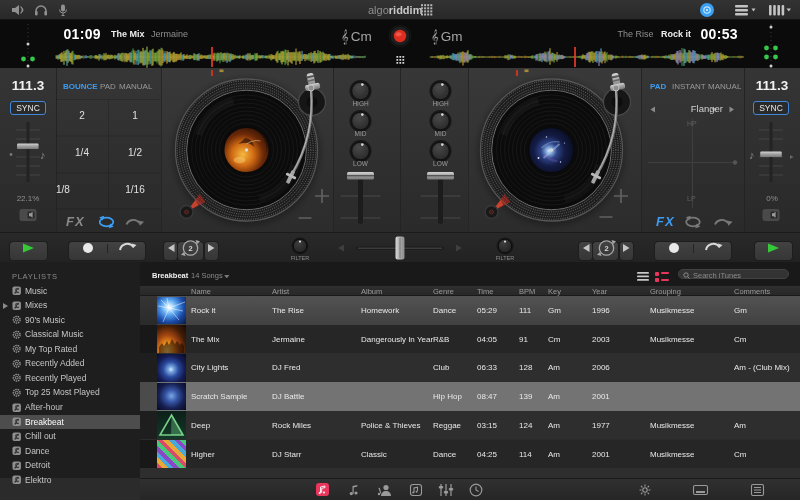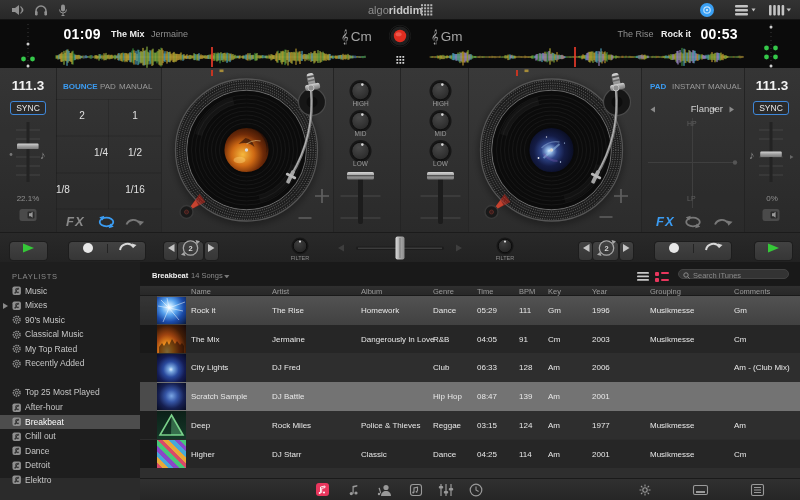--- a/index.html
+++ b/index.html
@@ -393,21 +393,21 @@
  <div class="abs" style="left:744px;top:126px;width:56px;text-align:center;font-size:8px;color:#909090">0%</div>
  <div class="abs" style="left:63px;top:14px;font-size:8px;font-weight:bold;color:#3b9cf2">BOUNCE</div>
  <div class="abs" style="left:100px;top:14px;font-size:8px;color:#9a9a9a">PAD</div>
  <div class="abs" style="left:119px;top:14px;font-size:8px;color:#9a9a9a">MANUAL</div>
  <div class="abs" style="left:650px;top:14px;font-size:8px;font-weight:bold;color:#3b9cf2">PAD</div>
  <div class="abs" style="left:672px;top:14px;font-size:8px;color:#9a9a9a">INSTANT</div>
  <div class="abs" style="left:708px;top:14px;font-size:8px;color:#9a9a9a">MANUAL</div>
  <div class="abs" style="left:663px;top:34.5px;width:60px;text-align:right;font-size:9.5px;color:#d0d0d0">Flanger</div>
  <div class="abs" style="left:56px;top:42px;width:52px;text-align:center;font-size:10px;color:#e0e0e0">2</div>
       <div class="abs" style="left:109px;top:42px;width:52px;text-align:center;font-size:10px;color:#e0e0e0">1</div>
-      <div class="abs" style="left:56px;top:79px;width:52px;text-align:right;font-size:10px;color:#e0e0e0">1/4</div>
+      <div class="abs" style="left:56px;top:79px;width:52px;text-align:center;font-size:10px;color:#e0e0e0">1/4</div>
       <div class="abs" style="left:109px;top:79px;width:52px;text-align:center;font-size:10px;color:#e0e0e0">1/2</div>
       <div class="abs" style="left:56px;top:116px;width:52px;text-align:left;font-size:10px;color:#e0e0e0">1/8</div>
       <div class="abs" style="left:109px;top:116px;width:52px;text-align:center;font-size:10px;color:#e0e0e0">1/16</div>
  <div class="abs" style="left:66px;top:146px;font-size:13px;font-weight:bold;font-style:italic;color:#8a8a8a;letter-spacing:1px">FX</div>
  <div class="abs" style="left:656px;top:146px;font-size:13px;font-weight:bold;font-style:italic;color:#3b9cf2;letter-spacing:1px">FX</div>
 </div>
 <div id="transport" class="abs">
  <div class="tbtn" style="left:10px;width:37px"></div>
  <div class="tbtn" style="left:69px;width:76px"></div>
  <div class="tbtn" style="left:164px;width:13px"></div>
@@ -527,20 +527,27 @@
           </svg>
           <span class="txt">My Top Rated</span>
         </div>
         <div class="side-item" style="top:94.35px">
           <svg class="side-icn" viewBox="0 0 10 10">
             <circle cx="5" cy="5" r="3.6" fill="none" stroke="#9a9a9a" stroke-width="1.4" stroke-dasharray="1.6 .9"></circle>
             <circle cx="5" cy="5" r="1.5" fill="none" stroke="#9a9a9a" stroke-width="1"></circle>
           </svg>
           <span class="txt">Recently Added</span>
         </div>
+        <div class="side-item" style="top:108.9px">
+          <svg class="side-icn" viewBox="0 0 10 10">
+            <circle cx="5" cy="5" r="3.6" fill="none" stroke="#9a9a9a" stroke-width="1.4" stroke-dasharray="1.6 .9"></circle>
+            <circle cx="5" cy="5" r="1.5" fill="none" stroke="#9a9a9a" stroke-width="1"></circle>
+          </svg>
+          <span class="txt">Recently Played</span>
+        </div>
         <div class="side-item" style="top:123.45px">
           <svg class="side-icn" viewBox="0 0 10 10">
             <circle cx="5" cy="5" r="3.6" fill="none" stroke="#9a9a9a" stroke-width="1.4" stroke-dasharray="1.6 .9"></circle>
             <circle cx="5" cy="5" r="1.5" fill="none" stroke="#9a9a9a" stroke-width="1"></circle>
           </svg>
           <span class="txt">Top 25 Most Played</span>
         </div>
         <div class="side-item" style="top:138px">
           <svg class="side-icn" viewBox="0 0 10 10">
             <rect x=".5" y=".5" width="9" height="9" rx="2" fill="#909090"></rect>
@@ -659,21 +666,21 @@
       </div>
       <div class="row" style="top:62.7px;background:#262626">
         <div class="gut"></div>
         <div class="thumb" style="background:radial-gradient(ellipse at 35% 95%, #ffd870 0%, #f0921e 22%, #a04410 45%, #401c06 70%, #14090a 100%)">
           <svg width="29" height="28" viewBox="0 0 29 28" style="position:absolute;left:0;top:0">
             <path d="M2 22l3-4 2 3 3-5 2 4 3-6 3 5 2-3 3 4 2-2 2 3v7H2z" fill="rgba(20,8,2,.55)"></path>
           </svg>
         </div>
         <div class="c" style="left:51px;width:78px;overflow:hidden">The Mix</div>
         <div class="c" style="left:132px;width:86px;overflow:hidden">Jermaine</div>
-        <div class="c" style="left:221px;width:73px;overflow:hidden">Dangerously In Love</div>
+        <div class="c" style="left:221px;width:73px;overflow:hidden">Dangerously In Year</div>
         <div class="c" style="left:293px;width:42px;overflow:hidden">R&amp;B</div>
         <div class="c" style="left:337px;width:40px;overflow:hidden">04:05</div>
         <div class="c" style="left:379px;width:27px;overflow:hidden">91</div>
         <div class="c" style="left:408px;width:42px;overflow:hidden">Cm</div>
         <div class="c" style="left:452px;width:56px;overflow:hidden">2003</div>
         <div class="c" style="left:510px;width:82px;overflow:hidden">Musikmesse</div>
         <div class="c" style="left:594px;width:64px;overflow:hidden">Cm</div>
       </div>
       <div class="row" style="top:91.4px;background:#2e2e2e">
         <div class="gut"></div>

